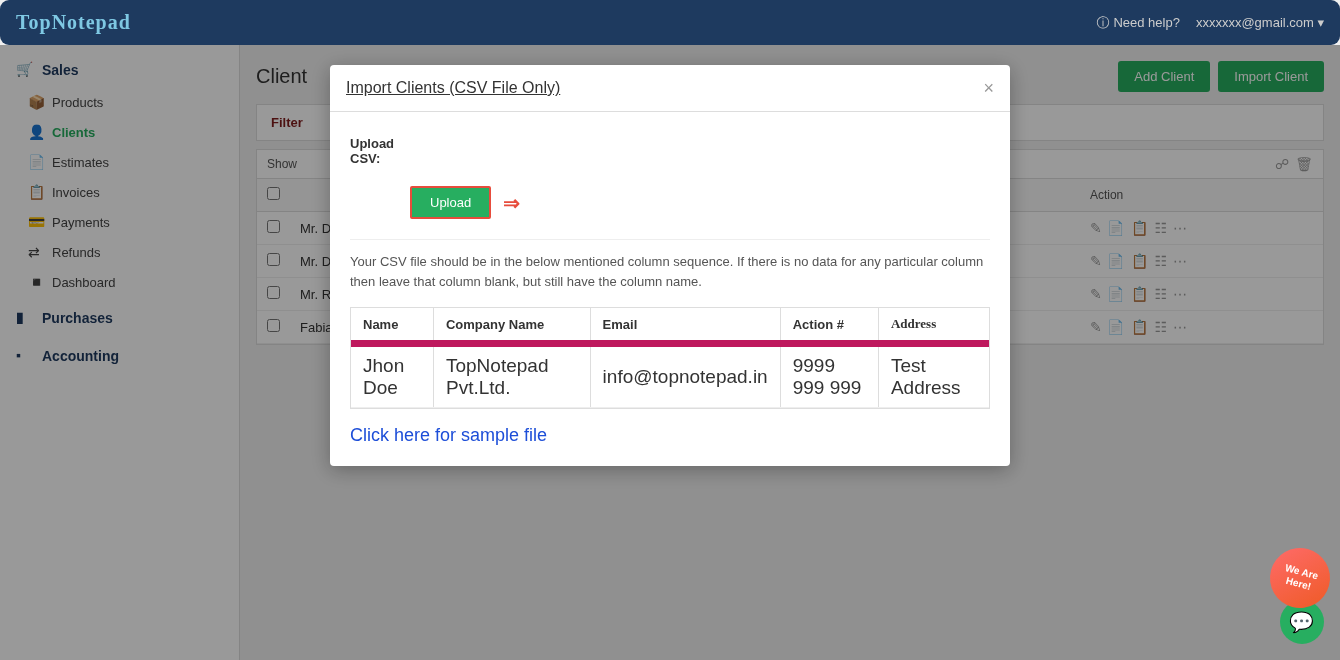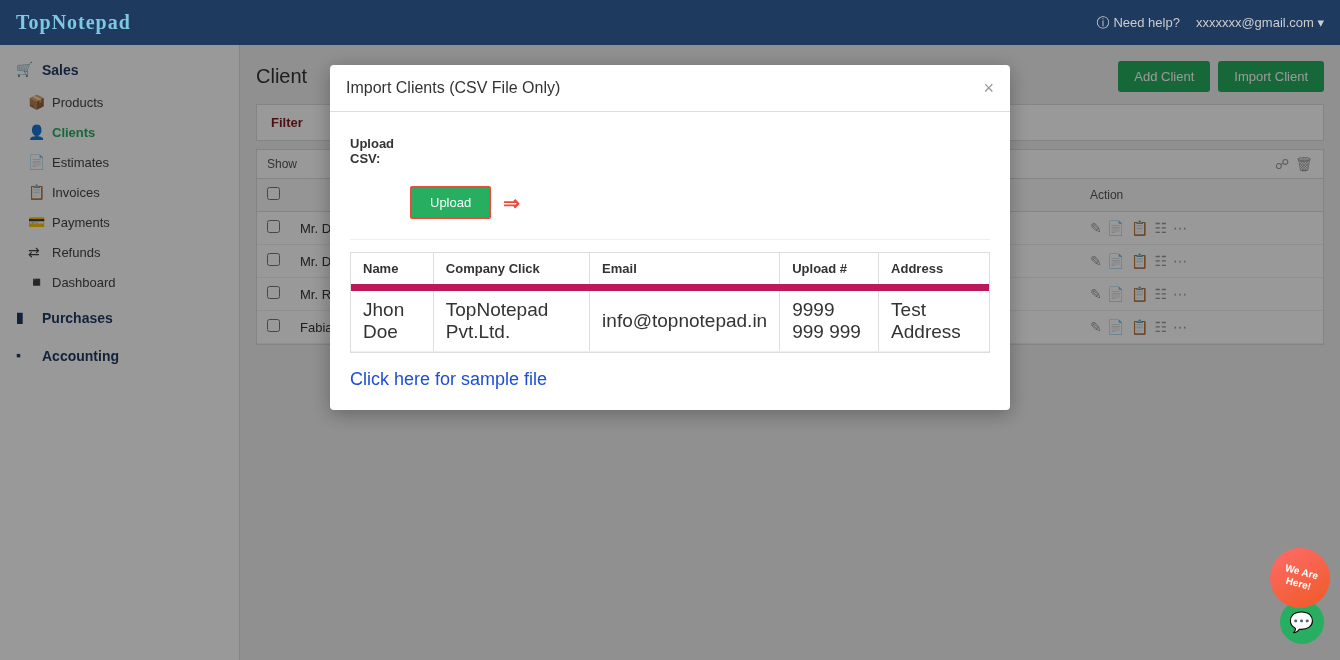--- a/index.html
+++ b/index.html
@@ -6,20 +6,21 @@
     body { font-family: Arial, sans-serif; font-size: 13px; background: #f0f0f0; overflow: hidden; }
 
     
     .topbar {
       background: #1e3a5f;
       height: 45px;
       display: flex;
       align-items: center;
       padding: 0 16px;
       justify-content: space-between;
+      border-radius: 9px;
     }
     .topbar-logo {
       color: white;
       font-size: 20px;
       font-weight: bold;
       font-family: Georgia, serif;
       letter-spacing: 1px;
     }
     .topbar-logo span { color: #7ec8e3; }
     .topbar-right {
@@ -138,21 +139,21 @@
       box-shadow: 0 4px 20px rgba(0,0,0,0.3);
       position: relative;
     }
     .modal-header {
       padding: 14px 16px;
       border-bottom: 1px solid #ddd;
       display: flex;
       justify-content: space-between;
       align-items: center;
     }
-    .modal-title { font-size: 16px; color: #333; font-weight: normal; }
+    .modal-title { font-size: 16px; color: #333; font-weight: normal; text-decoration: underline; }
     .modal-close {
       background: none;
       border: none;
       font-size: 18px;
       color: #999;
       cursor: pointer;
       line-height: 1;
     }
     .modal-body { padding: 20px; }
 
@@ -196,21 +197,21 @@
       font-size: 20px;
       font-weight: bold;
     }
     .upload-instruction { color: #e74c3c; font-size: 14px; font-weight: bold; }
 
     .csv-description { font-size: 13px; color: #555; margin-bottom: 16px; line-height: 1.5; }
 
     .csv-table-container { border: 1px solid #ddd; margin-bottom: 16px; }
     .csv-table { width: 100%; border-collapse: collapse; }
     .csv-table th { background: white; padding: 8px 12px; font-size: 13px; font-weight: bold; color: #333; border-bottom: 7px solid #be185d; border-right: 1px solid #ddd; text-align: left; }
-    .csv-table th:last-child { border-right: none; }
+    .csv-table th:last-child { border-right: none; font-family: Liberation Serif, serif; }
     .csv-table td { padding: 8px 12px; font-size: 19px; color: #333; border-right: 1px solid #ddd; }
     .csv-table td:last-child { border-right: none; }
 
     .sample-link { color: #1d4ed8; font-size: 18px; cursor: pointer; text-decoration: none; font-weight: normal; }
 
     
     .chat-widget {
       position: fixed;
       bottom: 16px;
       right: 16px;
@@ -433,29 +434,30 @@
         <div class="upload-label">Upload<br>CSV:</div>
       </div>
 
       <div class="upload-action-row">
         <button class="btn-upload">Upload</button>
         <span class="upload-arrow">⇒</span>
       </div>
 
       <hr class="divider-line">
 
+      <p class="csv-description">Your CSV file should be in the below mentioned column sequence. If there is no data for any particular column then leave that column blank, but still have the column name.</p>
 
       <div class="csv-table-container">
         <table class="csv-table">
           <thead id="csv-thead">
               <tr>
                 <th>Name</th>
-                <th>Company Click</th>
+                <th>Company Name</th>
                 <th>Email</th>
-                <th>Upload #</th>
+                <th>Action #</th>
                 <th>Address</th>
               </tr>
             </thead>
           <tbody id="csv-tbody">
               <tr>
                 <td>Jhon Doe</td>
                 <td>TopNotepad Pvt.Ltd.</td>
                 <td>info@topnotepad.in</td>
                 <td>9999 999 999</td>
                 <td>Test Address</td>

